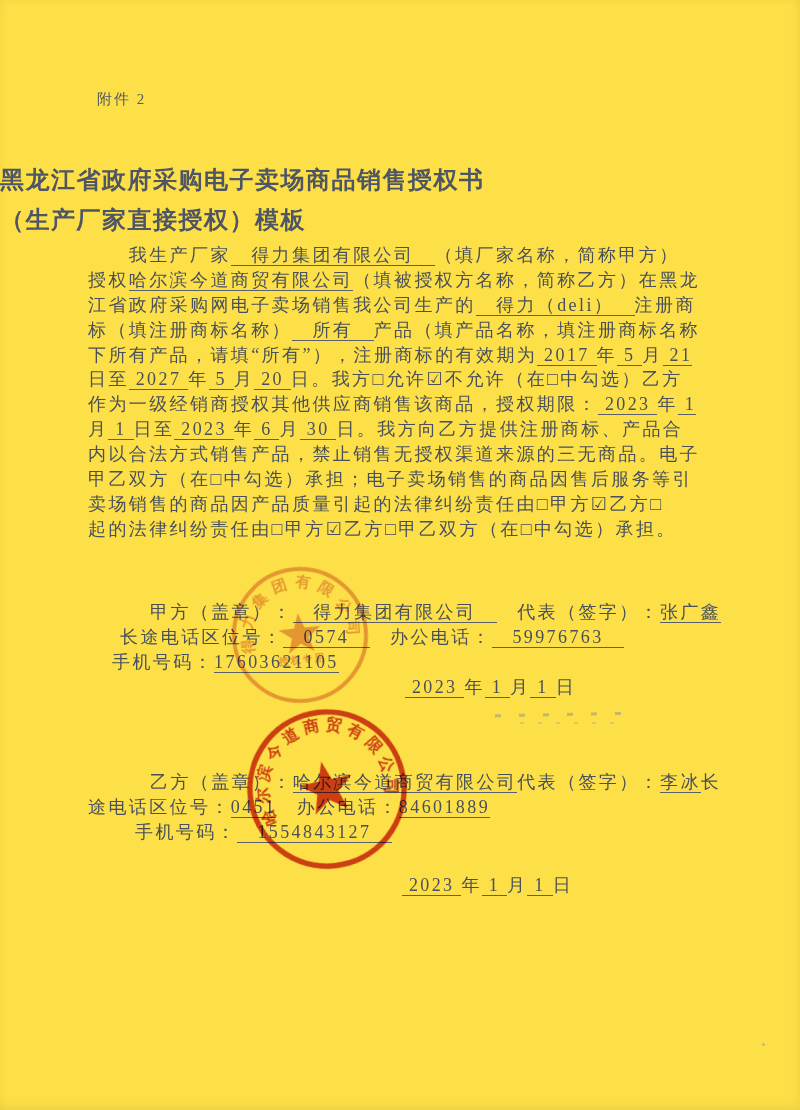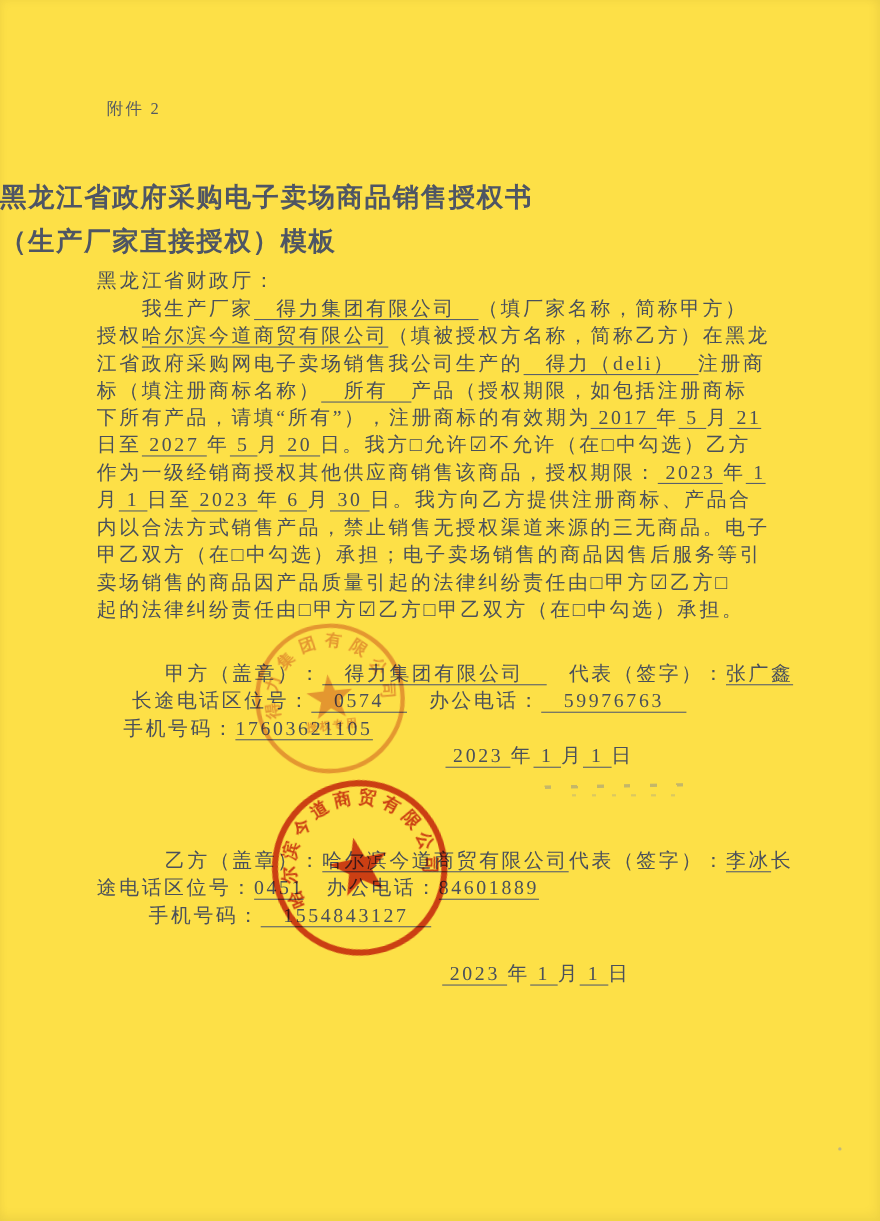--- a/index.html
+++ b/index.html
@@ -73,25 +73,24 @@
 <div class="page">
 
   <div class="attach">附件 2</div>
 
   <div class="title">
     <div>黑龙江省政府采购电子卖场商品销售授权书</div>
     <div>（生产厂家直接授权）模板</div>
   </div>
 
   <div id="body-block" class="textblock">
-      <div class="tline"><span>黑龙江省财政厅：</span></div>
       <div class="tline"><span>　　我生产厂家</span><span class="u">　得力集团有限公司　</span><span>（填厂家名称，简称甲方）</span></div>
       <div class="tline"><span>授权</span><span class="u">哈尔滨今道商贸有限公司</span><span>（填被授权方名称，简称乙方）在黑龙</span></div>
       <div class="tline"><span>江省政府采购网电子卖场销售我公司生产的</span><span class="u">　得力（deli）　</span><span>注册商</span></div>
-      <div class="tline"><span>标（填注册商标名称）</span><span class="u">　所有　</span><span>产品（授权期限，如包括注册商标</span></div>
+      <div class="tline"><span>标（填注册商标名称）</span><span class="u">　所有　</span><span>产品（填产品名称，填注册商标名称</span></div>
       <div class="tline"><span>下所有产品，请填“所有”），注册商标的有效期为</span><span class="u"> 2017 </span><span>年</span><span class="u"> 5 </span><span>月</span><span class="u"> 21</span></div>
       <div class="tline"><span>日至</span><span class="u"> 2027 </span><span>年</span><span class="u"> 5 </span><span>月</span><span class="u"> 20 </span><span>日。我方□允许☑不允许（在□中勾选）乙方</span></div>
       <div class="tline"><span>作为一级经销商授权其他供应商销售该商品，授权期限：</span><span class="u"> 2023 </span><span>年</span><span class="u"> 1</span></div>
       <div class="tline"><span>月</span><span class="u"> 1 </span><span>日至</span><span class="u"> 2023 </span><span>年</span><span class="u"> 6 </span><span>月</span><span class="u"> 30 </span><span>日。我方向乙方提供注册商标、产品合</span></div>
       <div class="tline"><span>内以合法方式销售产品，禁止销售无授权渠道来源的三无商品。电子</span></div>
       <div class="tline"><span>甲乙双方（在□中勾选）承担；电子卖场销售的商品因售后服务等引</span></div>
       <div class="tline"><span>卖场销售的商品因产品质量引起的法律纠纷责任由□甲方☑乙方□</span></div>
       <div class="tline"><span>起的法律纠纷责任由□甲方☑乙方□甲乙双方（在□中勾选）承担。</span></div>
     </div>
 

